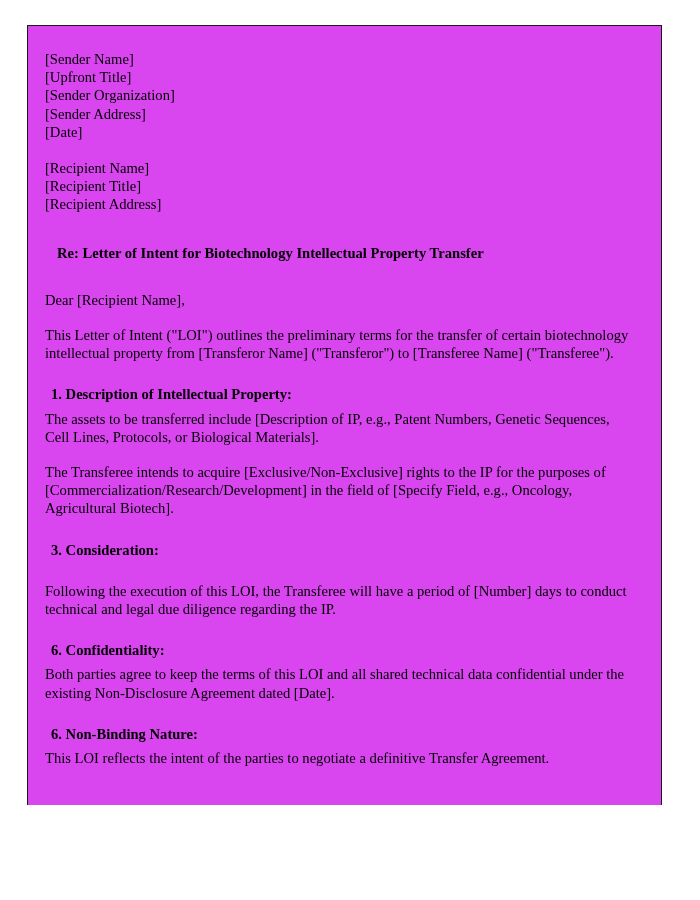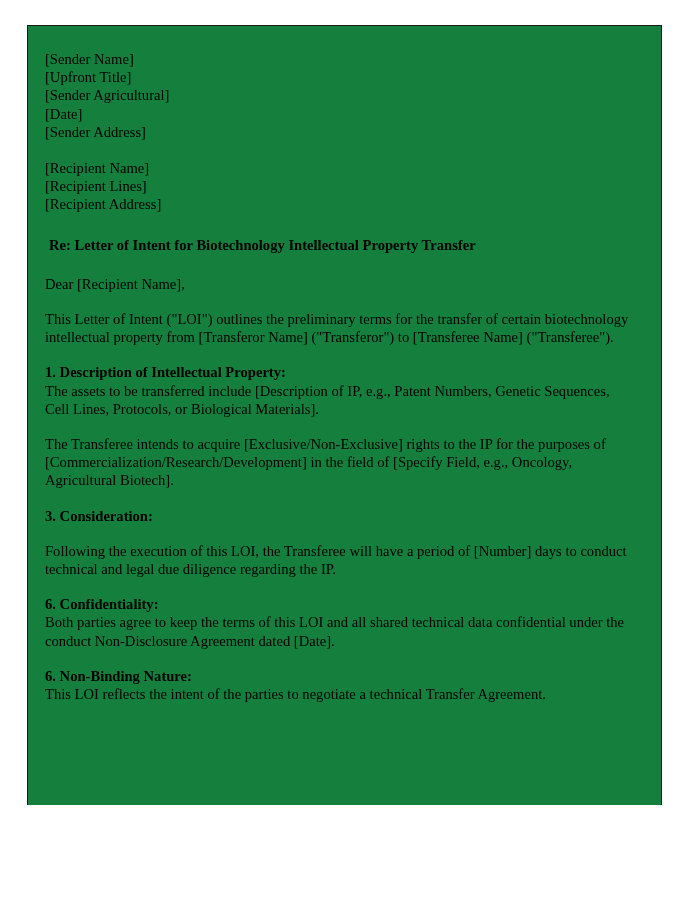--- a/index.html
+++ b/index.html
@@ -15,21 +15,21 @@
     color: #000000;
   }
   #page {
     position: absolute;
     left: 27px;
     top: 25px;
     width: 635px;
     height: 780px;
     border: 1px solid #1a1a1a;
     border-bottom: none;
-    background: #15803d;
+    background: #d946ef;
     box-sizing: border-box;
     overflow: hidden;
   }
   #doc-body {
     position: absolute;
     left: 17px;
     top: 24px;
     width: 588px;
   }
   .line {
@@ -40,53 +40,53 @@
   .para {
     font-size: 14.6px;
     line-height: 18.2px;
     text-align: left;
     margin: 0;
   }
   .heading {
     font-size: 14.6px;
     line-height: 18.2px;
     font-weight: bold;
-    margin: 0;
+    margin: 6px;
   }
   .subject {
     font-size: 14.6px;
     line-height: 18.2px;
     font-weight: bold;
-    margin: 4px;
+    margin: 12px;
     white-space: nowrap;
   }
   .gap-block { height: 18px; }
   .gap-small { height: 17px; }
   .gap-section { height: 17px; }
   .addr-block .line { margin: 0; }
 </style>
 </head>
 <body>
 
 <div id="page">
   <div id="doc-body">
 
     <div class="addr-block">
       <div class="line">[Sender Name]</div>
       <div class="line">[Upfront Title]</div>
-      <div class="line">[Sender Agricultural]</div>
+      <div class="line">[Sender Organization]</div>
+      <div class="line">[Sender Address]</div>
       <div class="line">[Date]</div>
-      <div class="line">[Sender Address]</div>
     </div>
 
     <div class="gap-block"></div>
 
     <div class="addr-block">
       <div class="line">[Recipient Name]</div>
-      <div class="line">[Recipient Lines]</div>
+      <div class="line">[Recipient Title]</div>
       <div class="line">[Recipient Address]</div>
     </div>
 
     <div class="gap-block"></div>
 
     <div class="subject">Re: Letter of Intent for Biotechnology Intellectual Property Transfer</div>
 
     <div class="gap-small"></div>
 
     <div class="para">Dear [Recipient Name],</div>
@@ -103,20 +103,20 @@
     <div class="para">The Transferee intends to acquire [Exclusive/Non-Exclusive] rights to the IP for the purposes of [Commercialization/Research/Development] in the field of [Specify Field, e.g., Oncology, Agricultural Biotech].</div>
 
     <div class="gap-section"></div>
     <div class="heading">3. Consideration:</div>
 
     <div class="gap-section"></div>
     <div class="para">Following the execution of this LOI, the Transferee will have a period of [Number] days to conduct technical and legal due diligence regarding the IP.</div>
 
     <div class="gap-section"></div>
     <div class="heading">6. Confidentiality:</div>
-    <div class="para">Both parties agree to keep the terms of this LOI and all shared technical data confidential under the conduct Non-Disclosure Agreement dated [Date].</div>
+    <div class="para">Both parties agree to keep the terms of this LOI and all shared technical data confidential under the existing Non-Disclosure Agreement dated [Date].</div>
 
     <div class="gap-section"></div>
     <div class="heading">6. Non-Binding Nature:</div>
-    <div class="para">This LOI reflects the intent of the parties to negotiate a technical Transfer Agreement.</div>
+    <div class="para">This LOI reflects the intent of the parties to negotiate a definitive Transfer Agreement.</div>
 
   </div>
 </div>
 
 </body></html>

